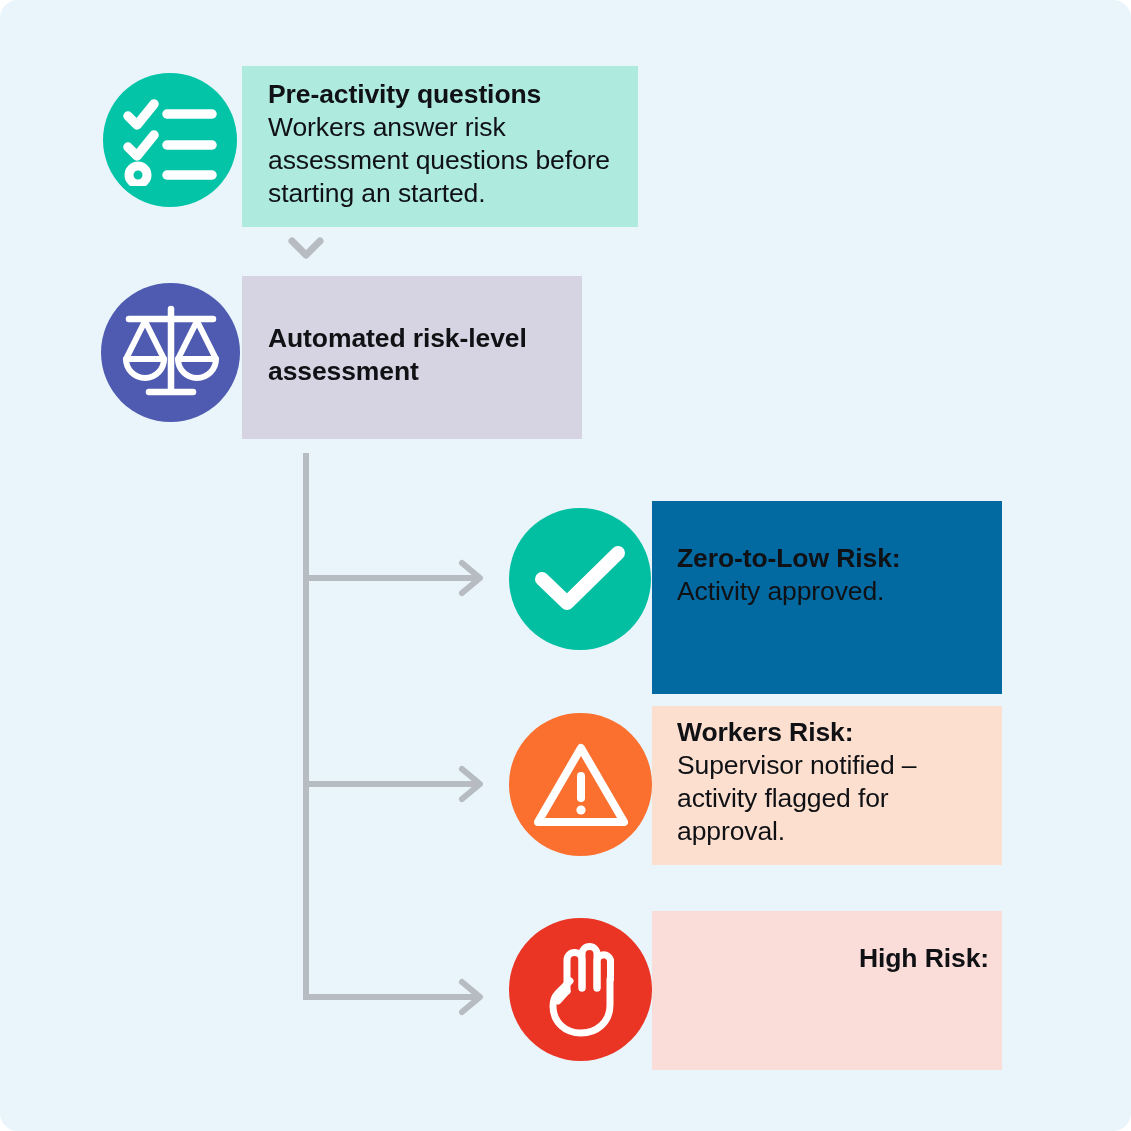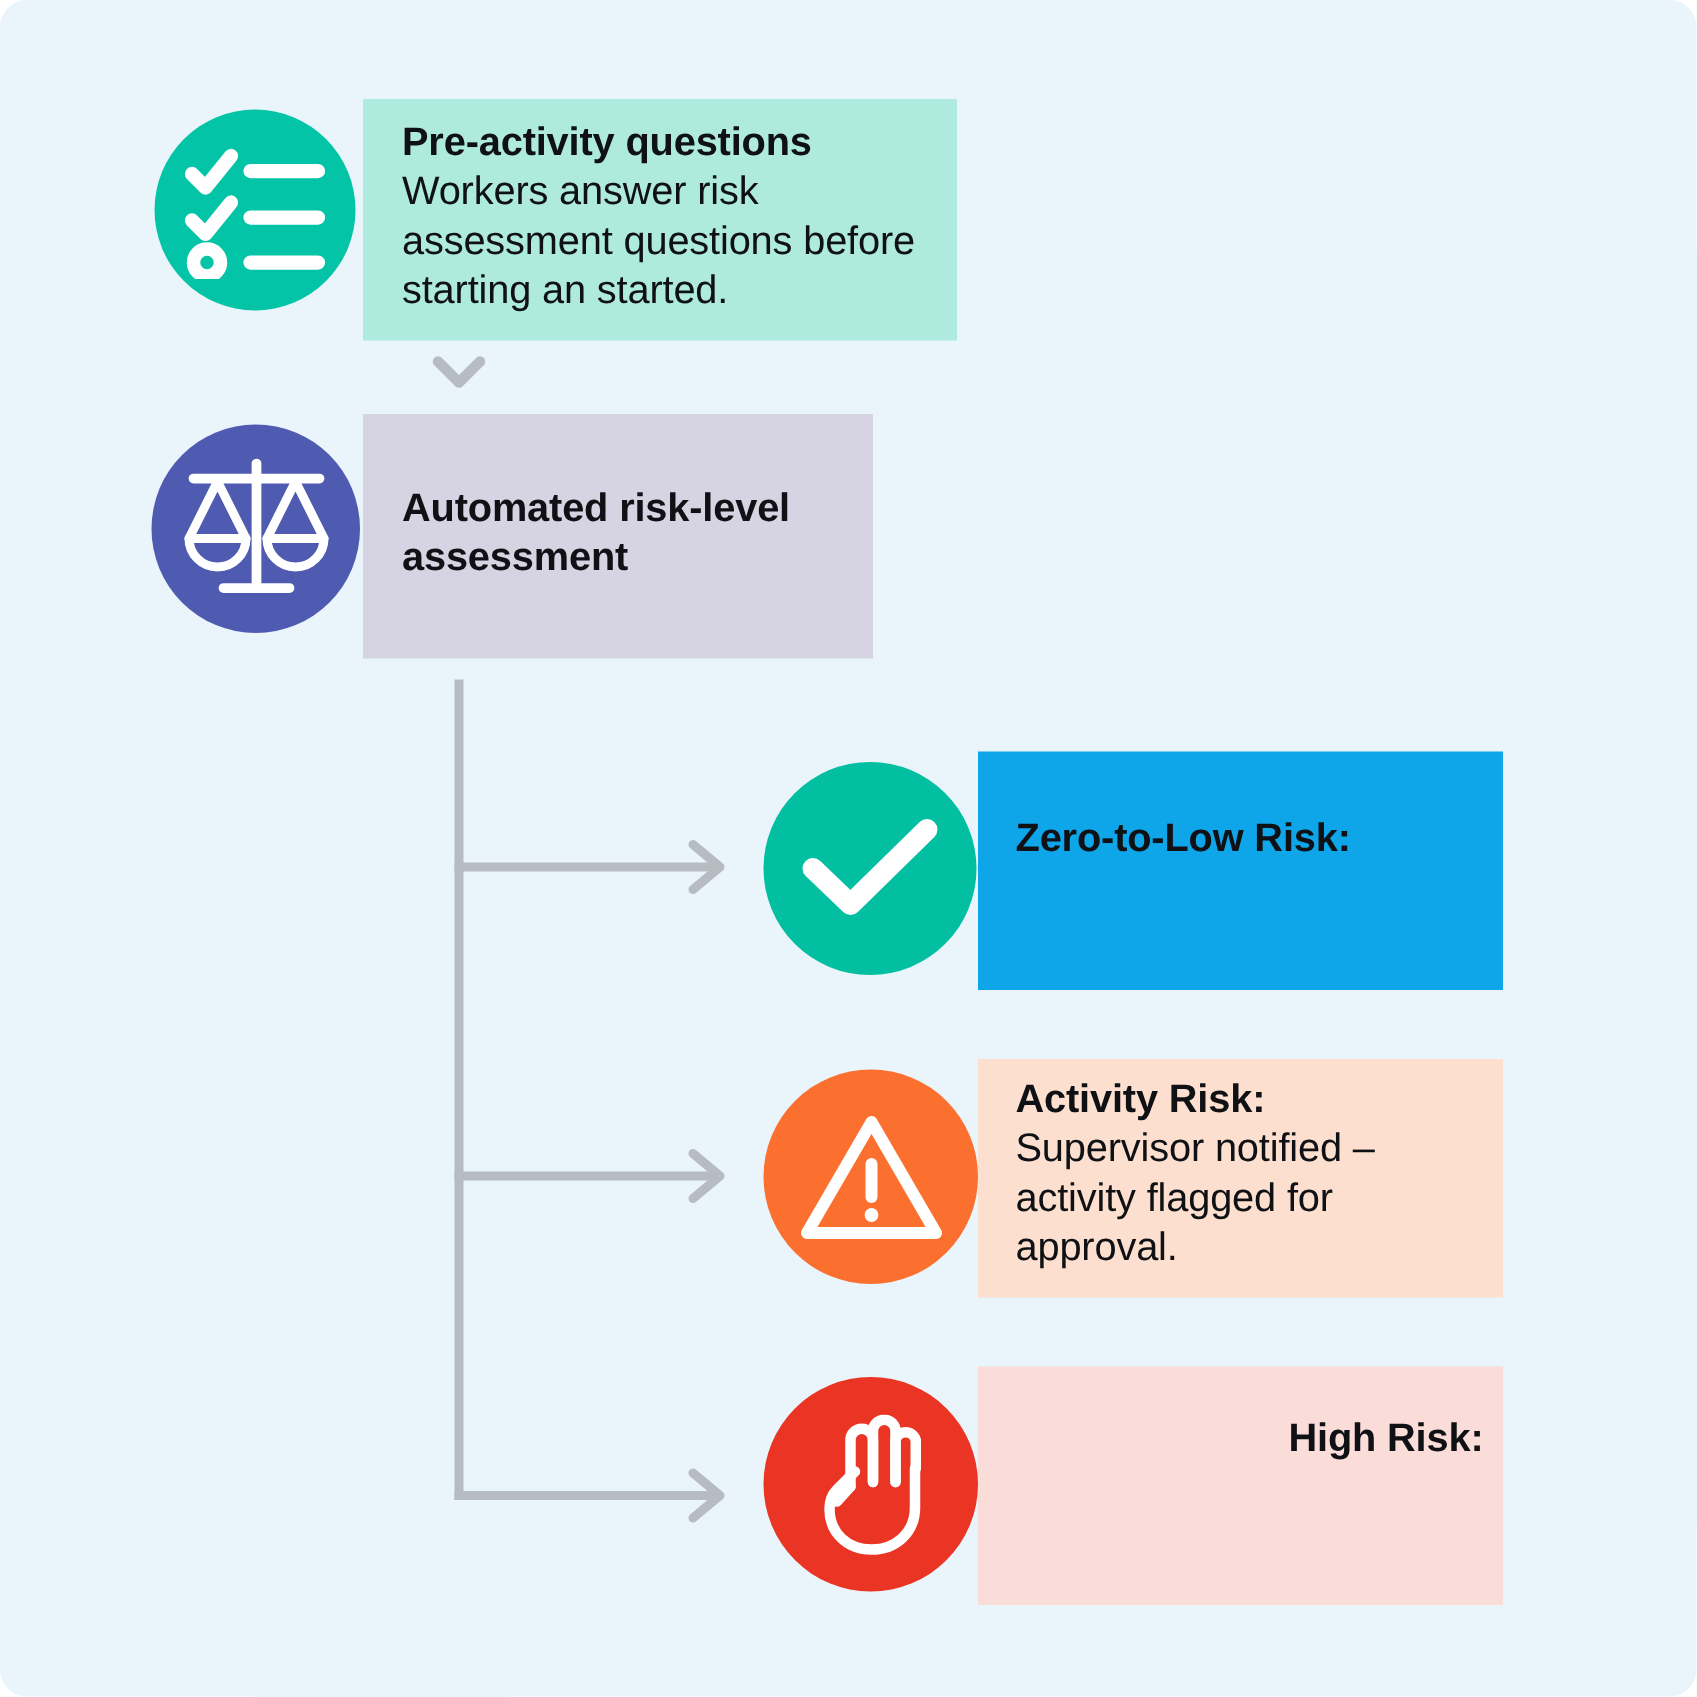--- a/index.html
+++ b/index.html
@@ -114,22 +114,22 @@
     width: 210px;
     height: 570px;
     z-index: 1;
   }
 
   
   #box-low {
     left: 652px;
     top: 501px;
     width: 350px;
-    height: 159px;
-    background: #0ea5e9;
+    height: 193px;
+    background: #0369a1;
   }
   #box-low .txt {
     left: 25px;
     top: 41px;
     width: 310px;
   }
   #badge-low {
     left: 509px;
     top: 508px;
     width: 142px;
@@ -242,32 +242,33 @@
       <path d="M172 319 L190 334 L172 349" stroke="#b6bcc1" stroke-width="6" fill="none" stroke-linecap="round" stroke-linejoin="round"></path>
 
       <line x1="13" y1="547" x2="190" y2="547" stroke="#b6bcc1" stroke-width="6"></line>
       <path d="M172 532 L190 547 L172 562" stroke="#b6bcc1" stroke-width="6" fill="none" stroke-linecap="round" stroke-linejoin="round"></path>
     </svg>
   </div>
 
   <div class="box" id="box-low">
     <div class="txt">
       <b>Zero-to-Low Risk:</b><br>
+      <span>Activity approved.</span>
     </div>
   </div>
 
   <div class="badge" id="badge-low">
     <svg width="92" height="72" viewBox="0 0 92 72" fill="none" aria-hidden="true">
       <path d="M8 36 L33 60 L84 10" stroke="#ffffff" stroke-width="14" stroke-linecap="round" stroke-linejoin="round"></path>
     </svg>
   </div>
 
   <div class="box" id="box-mod">
     <div class="txt">
-      <b>Activity Risk:</b><br>
+      <b>Workers Risk:</b><br>
       <span>Supervisor notified – activity flagged for approval.</span>
     </div>
   </div>
 
   <div class="badge" id="badge-mod">
     <svg width="94" height="86" viewBox="0 0 94 86" fill="none" aria-hidden="true">
       <path d="M47 6 L90 80 L4 80 Z" stroke="#ffffff" stroke-width="8" fill="none" stroke-linejoin="round"></path>
       <line x1="47" y1="34" x2="47" y2="56" stroke="#ffffff" stroke-width="8" stroke-linecap="round"></line>
       <circle cx="47" cy="68" r="4.6" fill="#ffffff"></circle>
     </svg>

